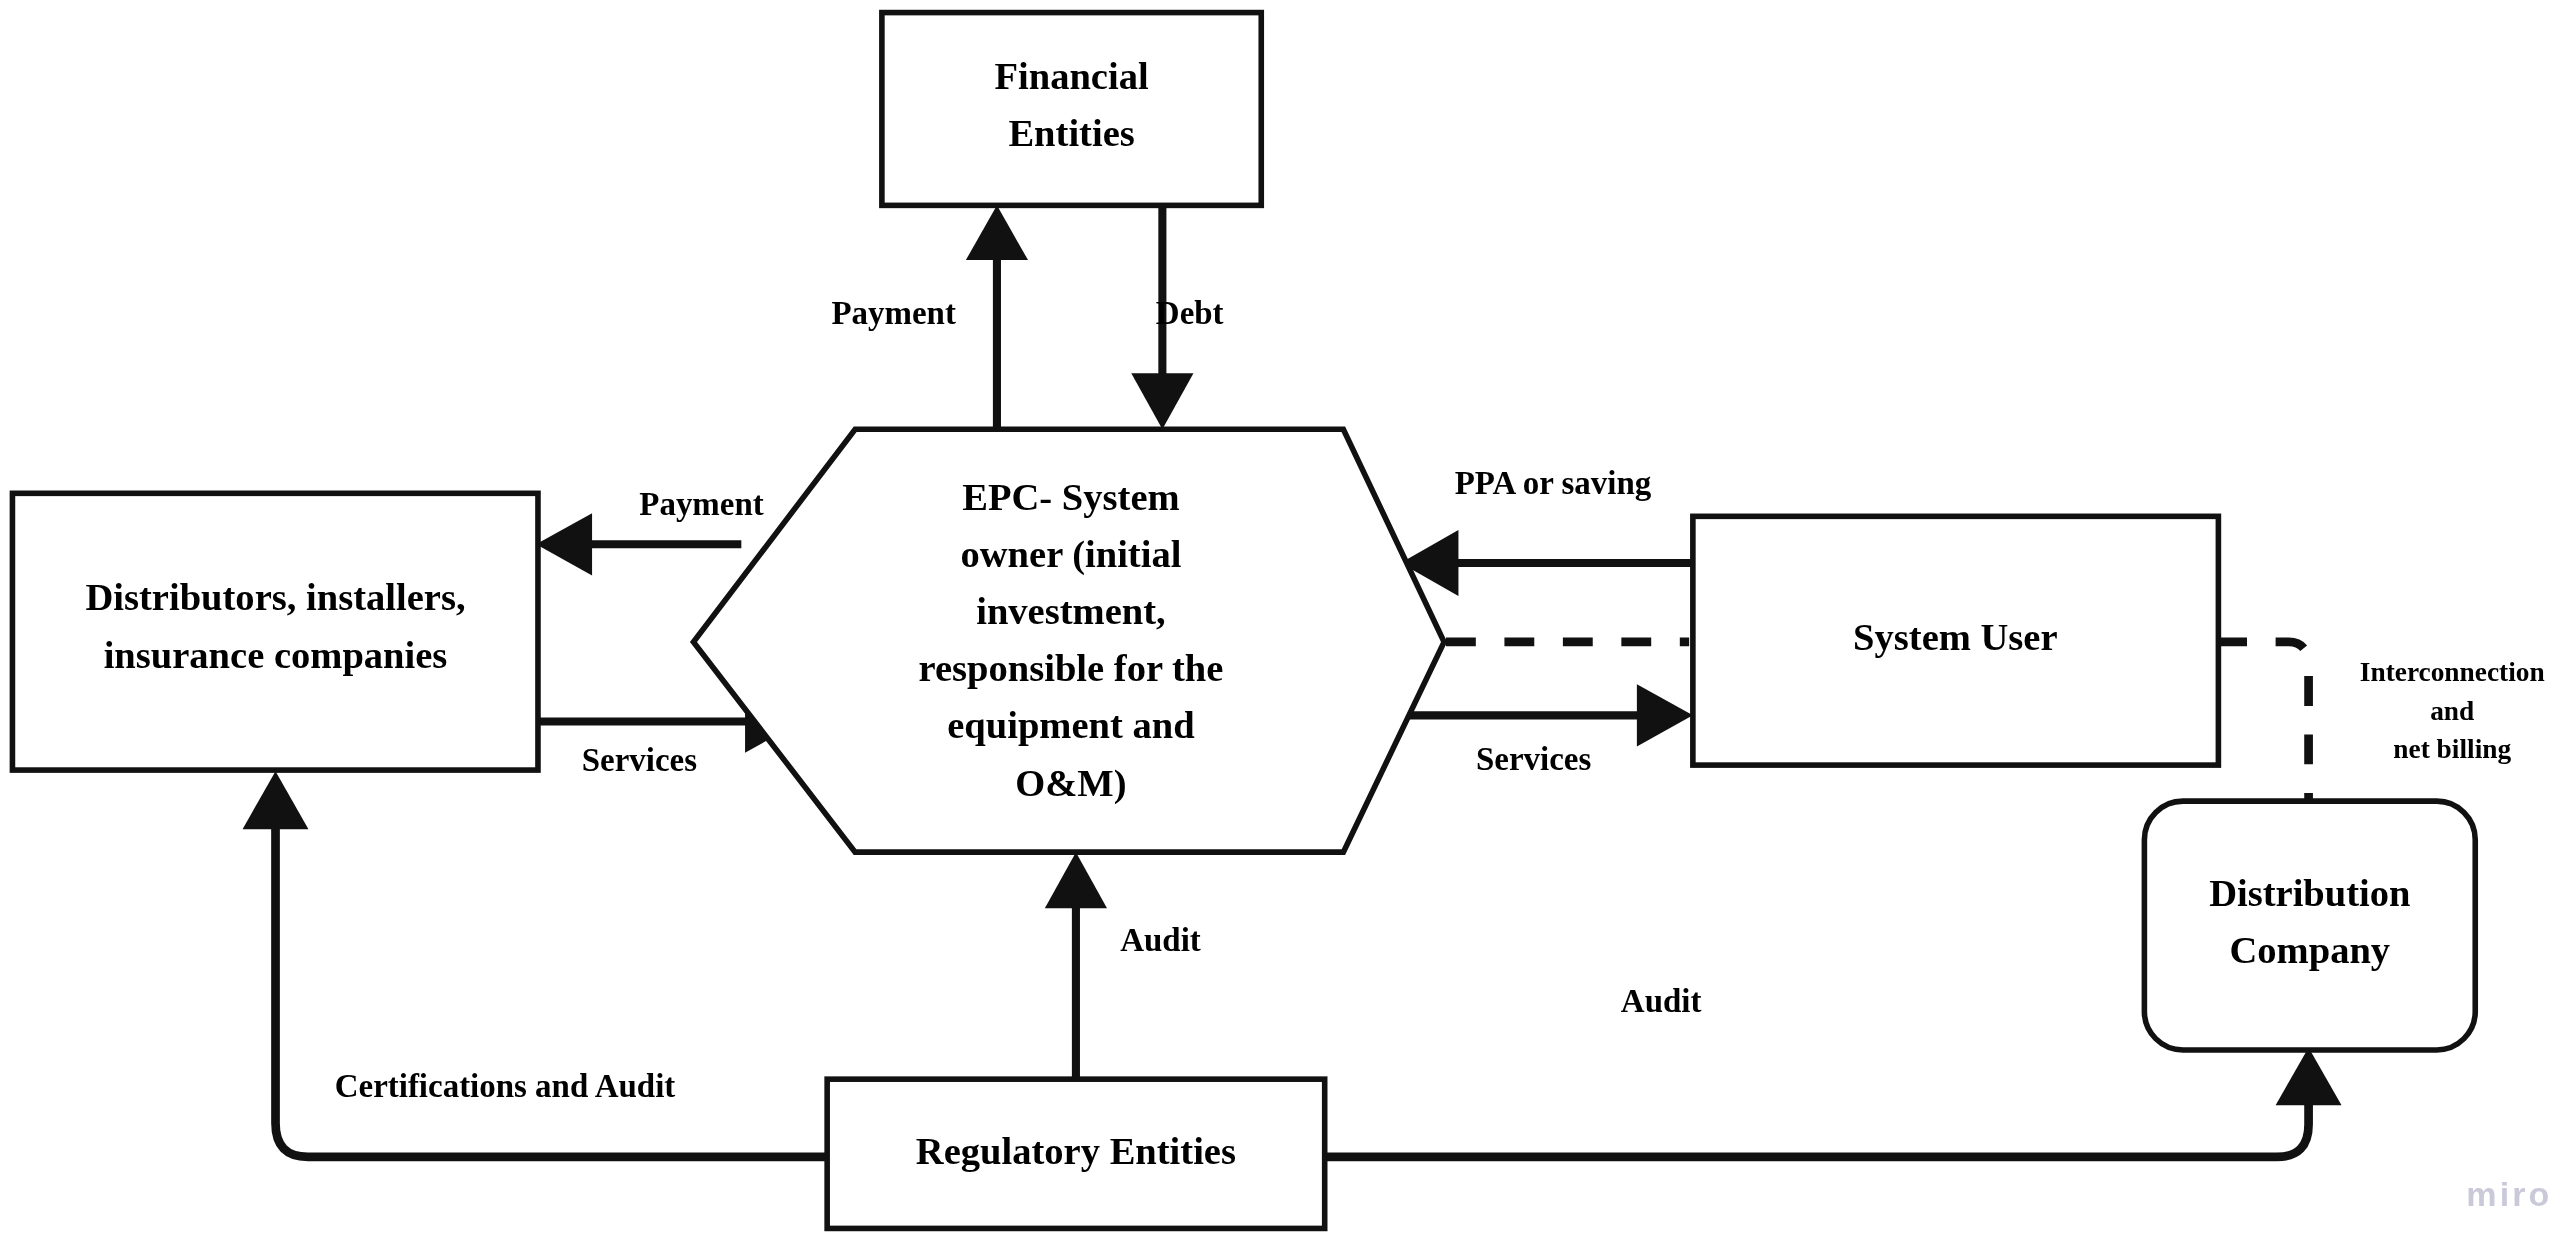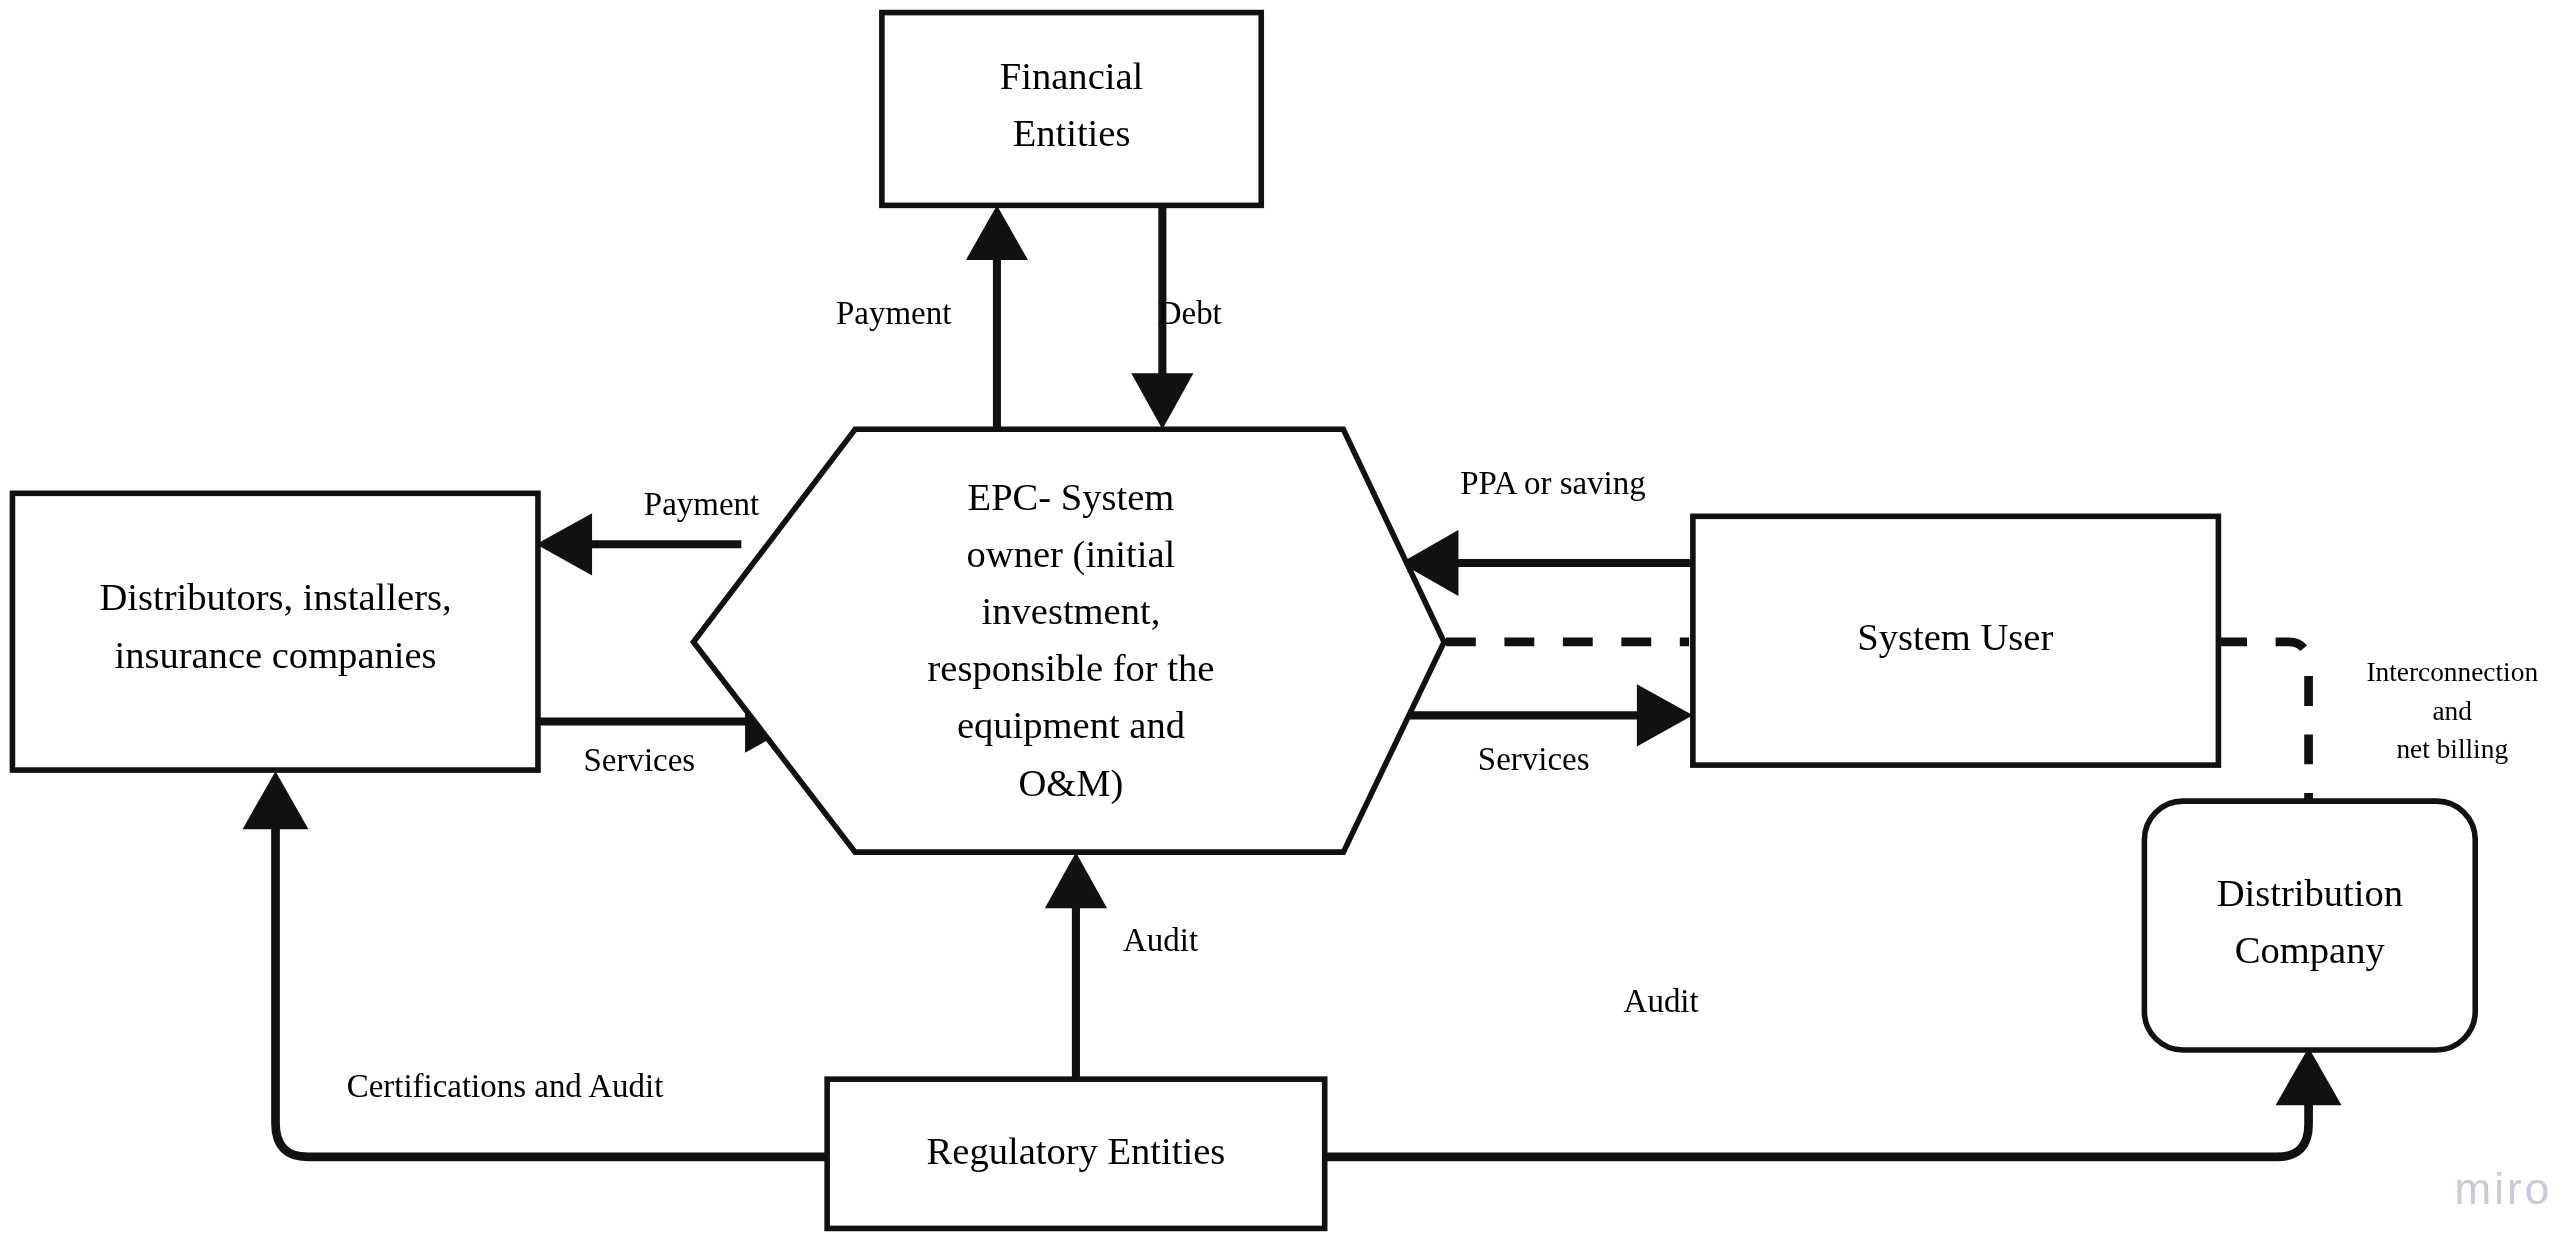--- a/index.html
+++ b/index.html
@@ -12,20 +12,21 @@
     width: 2576px;
     height: 1241px;
     font-family: "Liberation Serif", "DejaVu Serif", serif;
     overflow: hidden;
   }
   #diagram-root {
     position: relative;
     width: 2576px;
     height: 1221px;
     background: #ffffff;
+    font-weight: bold;
   }
   svg#diagram-svg {
     position: absolute;
     top: 0;
     left: 0;
     width: 2576px;
     height: 1241px;
     display: block;
   }
   .node-shape {
@@ -81,21 +82,21 @@
     fill: #000000;
     font-size: 44px;
     text-anchor: middle;
     dominant-baseline: middle;
   }
   .watermark {
     position: absolute;
     right: 23.6px;
     bottom: 7.5px;
     font-family: "Liberation Sans", "DejaVu Sans", sans-serif;
-    font-size: 44px;
+    font-size: 34px;
     letter-spacing: 3.1px;
     color: #c9c9da;
     user-select: none;
   }
 </style>
 </head>
 <body>
 
 <div id="diagram-root">
 

